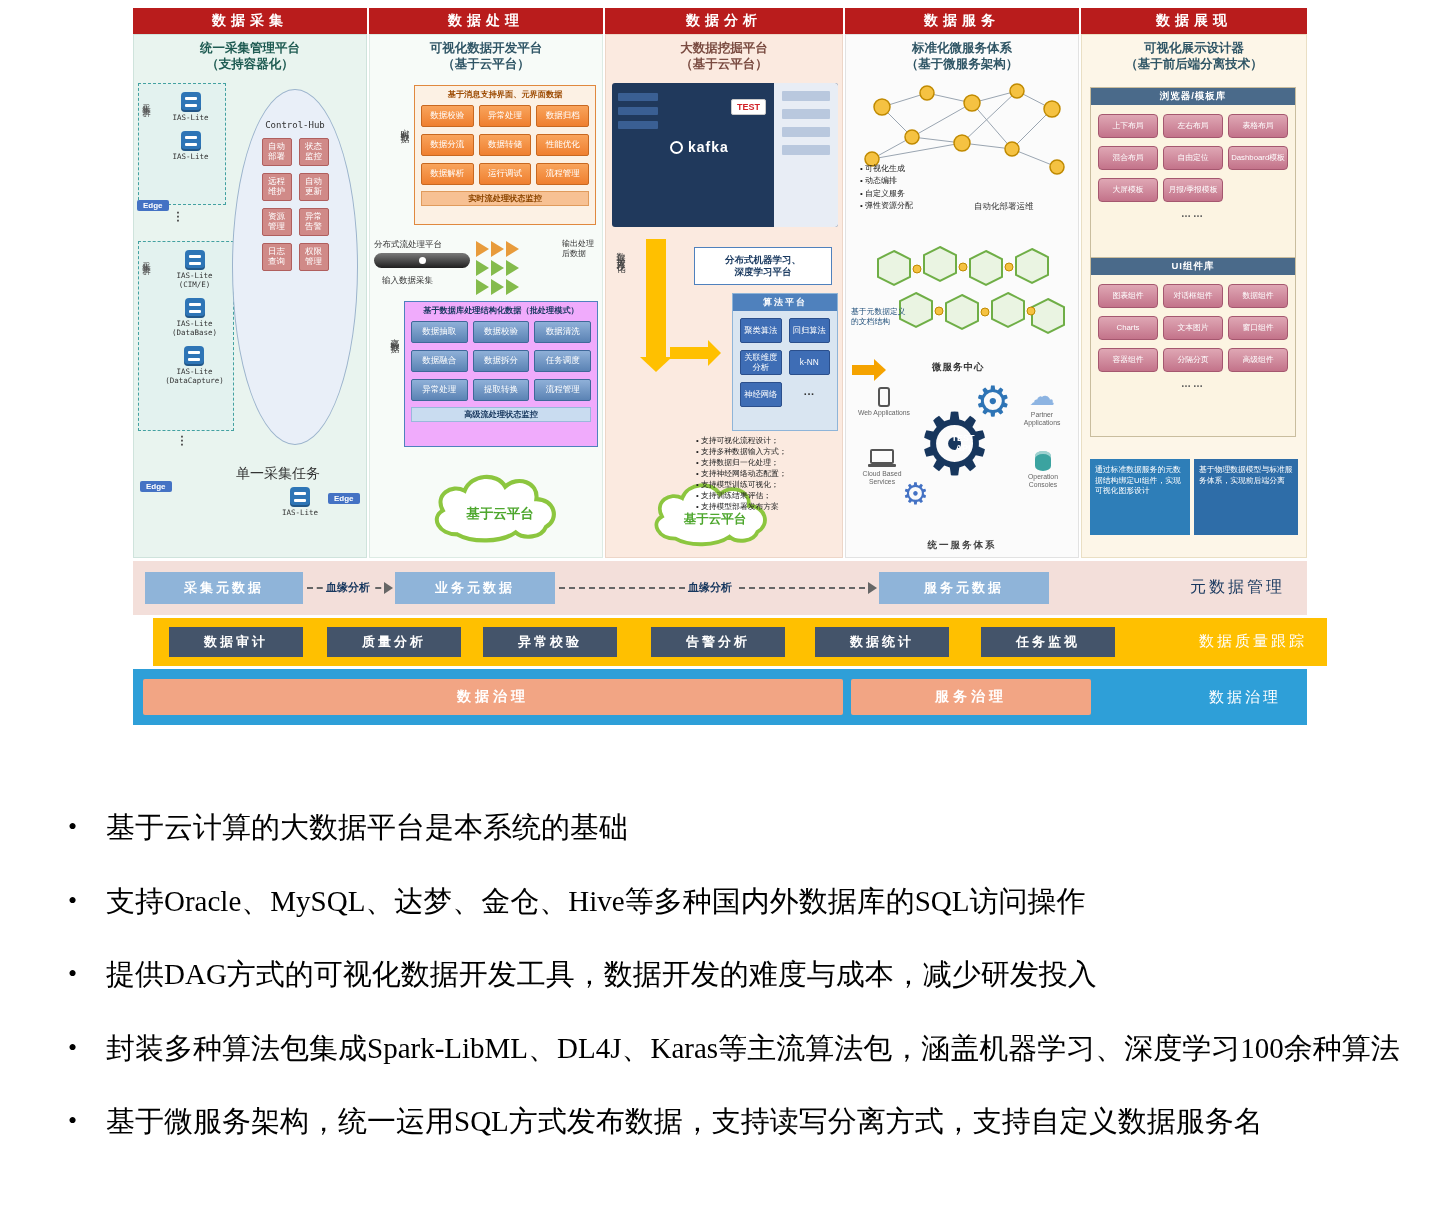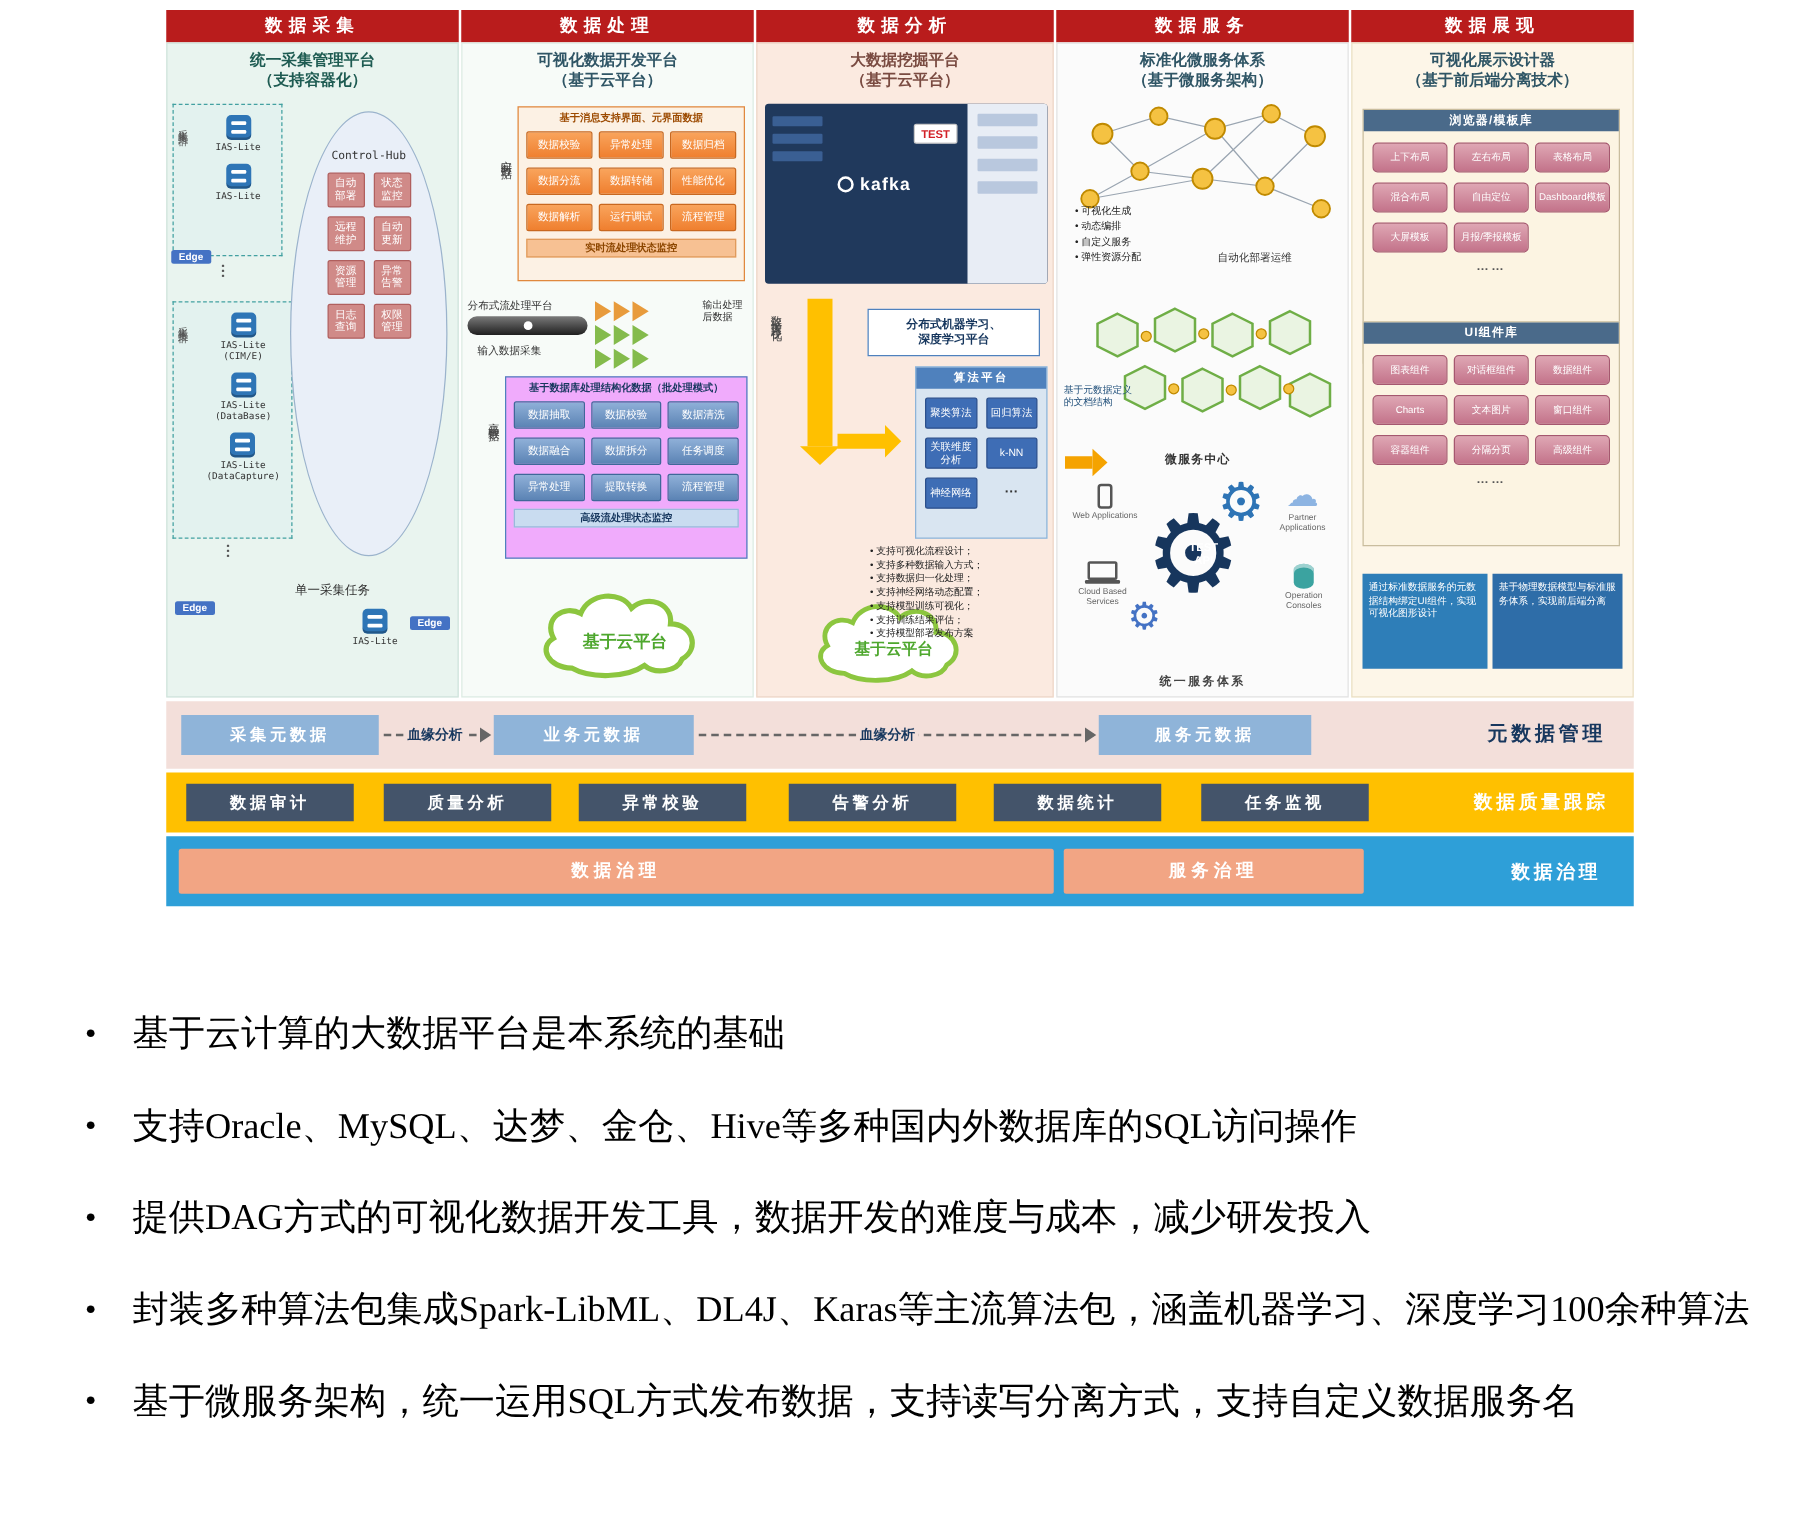--- a/index.html
+++ b/index.html
@@ -28,21 +28,21 @@
   .node-label { font-family:"DejaVu Sans Mono","Liberation Mono",monospace; font-size:7.5px; color:#333; text-align:center; line-height:1.2; }
   .srv-icon { position:relative; width:20px; height:20px; background:#2E75B6; border-radius:4px; box-shadow:inset 0 -2px 0 rgba(0,0,0,.25); }
   .srv-icon::before { content:""; position:absolute; left:4px; right:4px; top:5px; height:3px; background:#fff; border-radius:1px; }
   .srv-icon::after { content:""; position:absolute; left:4px; right:4px; bottom:5px; height:3px; background:#fff; border-radius:1px; }
   .edge-badge { position:absolute; background:#4472C4; color:#fff; font-size:8px; font-weight:bold; padding:1px 6px; border-radius:2px; }
   .vdots { position:absolute; font-size:12px; font-weight:bold; color:#555; writing-mode:vertical-rl; line-height:1; }
   .hub { position:absolute; border:1px solid #9BB3CC; background:#E9EFF8; border-radius:50%; text-align:center; }
   .hub-title { margin-top:30px; font-family:"DejaVu Sans Mono","Liberation Mono",monospace; font-size:9px; color:#333;text-align:center; }
   .hub-grid { margin-top:8px; display:inline-grid; grid-template-columns:repeat(2,30px); gap:7px; }
   .hub-box { height:28px; background:#D08A88; border:1px solid #B05F5E; border-radius:2px; color:#fff; font-size:8.5px; line-height:1.15; display:flex; align-items:center; justify-content:center; padding:1px 2px; text-align:center; }
-  .c1task { position:absolute; font-size:10px; color:#333; }
+  .c1task { position:absolute; font-size:14px; color:#333; }
 
   
   .panel { position:absolute; }
   .p-rt { border:1px solid #E0883E; background:#FCF1E4; }
   .p-title { font-size:8.2px; font-weight:bold; text-align:center; padding:3px 2px 1px; }
   .p-rt .p-title { color:#9C4A00; }
   .grid3 { display:grid; grid-template-columns:repeat(3,1fr); gap:7px 5px; padding:4px 6px 2px; }
   .obox { height:22px; background:linear-gradient(#F9A45C,#EF7F2F); border:1px solid #C86820; border-radius:2px; color:#fff; font-size:8.5px; display:flex; align-items:center; justify-content:center; }
   .p-footer { margin:4px 6px 6px; height:15px; display:flex; align-items:center; justify-content:center; font-size:8.2px; font-weight:bold; }
   .f-rt { background:#F7C193; color:#8C4600; border:1px solid #E09B5C; }
@@ -109,23 +109,23 @@
   .note5 { position:absolute; color:#fff; font-size:7.8px; line-height:1.35; padding:6px 5px; }
   .n5a { background:#2E7EB8; } .n5b { background:#2E6DA8; }
 
   
   .band { position:absolute; left:0; width:1174px; }
   .row-meta { top:553px; height:54px; background:#F3DFDA; }
   .mbox { position:absolute; top:11px; height:32px; background:#8FB4D9; color:#fff; font-size:13px; font-weight:bold; letter-spacing:3px; display:flex; align-items:center; justify-content:center; }
   .dash { position:absolute; top:26px; border-top:2px dashed #666; }
   .dash::after { content:""; position:absolute; right:-2px; top:-7px; border:6px solid transparent; border-left:9px solid #666; border-right:none; }
   .alabel { position:absolute; top:19px; font-size:11px; font-weight:bold; color:#17375E; background:#F3DFDA; padding:0 3px; }
-  .band-label { position:absolute; font-weight:bold; letter-spacing:3px; }
+  .band-label { position:absolute; font-weight:normal; letter-spacing:3px; }
   .meta-label { right:22px; top:16px; font-size:16px; color:#17375E; }
-  .row-quality { top:610px; height:48px; background:#FFC000; }
+  .row-quality { top:610px; height:48px; background:#FFC000;margin-left:20px; }
   .qbox { position:absolute; top:9px; height:30px; width:134px; background:#44546A; color:#fff; font-size:13px; font-weight:bold; letter-spacing:3px; display:flex; align-items:center; justify-content:center; }
   .q-label { right:20px; top:14px; font-size:15px; color:#fff; }
   .row-gov { top:661px; height:56px; background:#2E9FD8; }
   .gbox { position:absolute; top:10px; height:36px; background:#F2A584; color:#fff; font-size:14px; font-weight:bold; letter-spacing:4px; display:flex; align-items:center; justify-content:center; border-radius:2px; }
   .g-label { right:26px; top:19px; font-size:15px; color:#fff; }
 
   
   .bullets { position:absolute; left:60px; top:806px; width:1360px; list-style:none; font-family:"Liberation Serif","DejaVu Serif",serif; color:#000; }
   .bullet { position:relative; padding-left:46px; font-size:29px; line-height:1.5; margin-bottom:30px; }
   .bullet::before { content:"•"; position:absolute; left:8px; top:1px; font-size:26px; }

